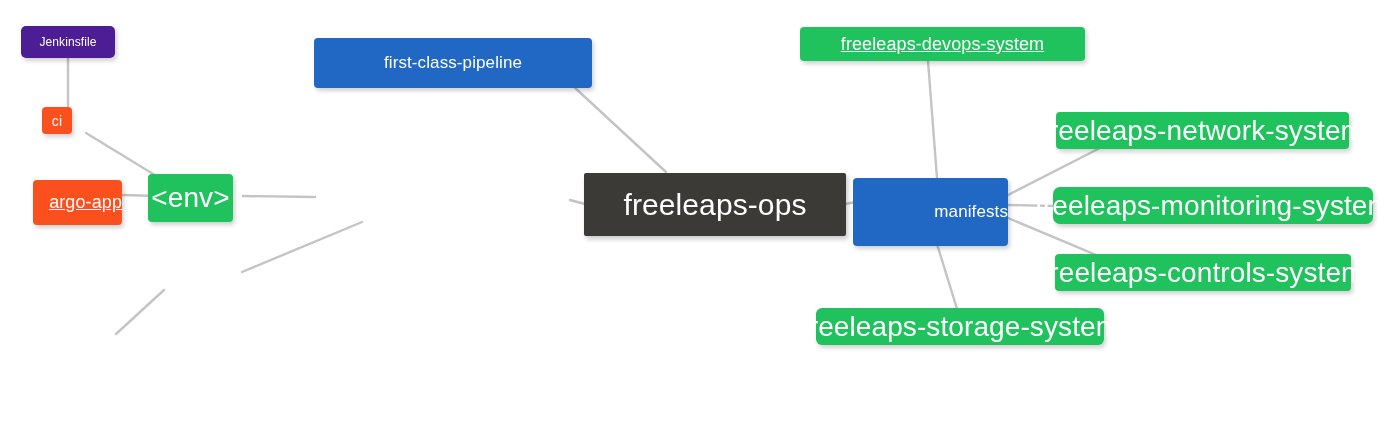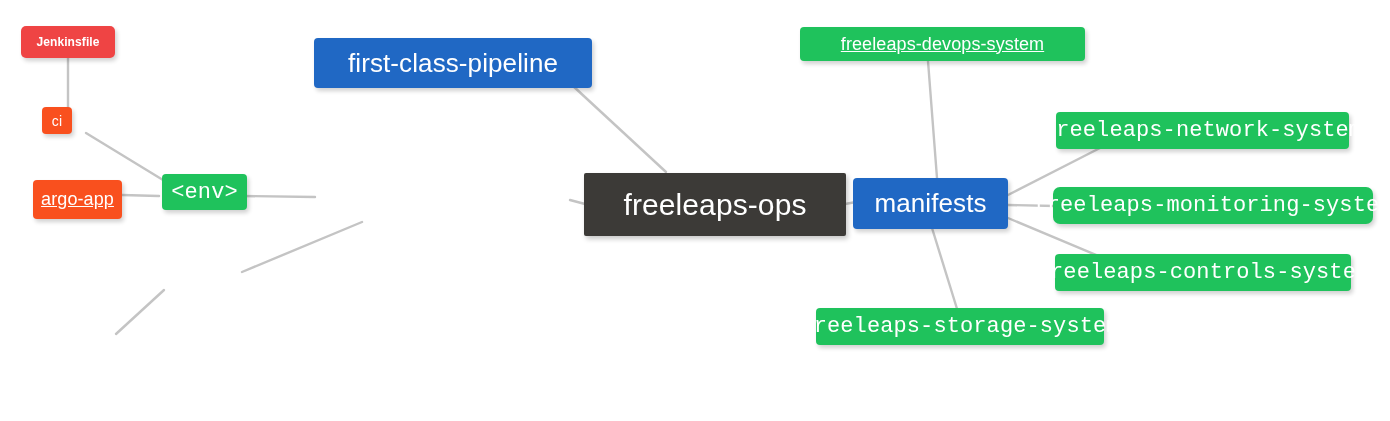--- a/index.html
+++ b/index.html
@@ -45,30 +45,29 @@
   }
   .n-blue {
     background: #2068c4;
     border-radius: 4px;
   }
   .n-green {
     background: #1fc25c;
     border-radius: 4px;
   }
   .n-orange {
-    background: #ef4444;
+    background: #4c1d95;
     border-radius: 5px;
-    font-weight: bold;
   }
   .n-red {
     background: #f9501e;
     border-radius: 4px;
   }
-  .lvl-1 { font-size: 26px; }
-  .lvl-2 { font-size: 22px; font-family: Liberation Mono, monospace; }
+  .lvl-1 { font-size: 17px; }
+  .lvl-2 { font-size: 28px; }
   .lvl-3 { font-size: 18px; text-decoration: underline; }
   .lvl-4 { font-size: 14px; }
   .lvl-5 { font-size: 12px; }
 </style>
 </head>
 <body>
 
 <div id="canvas">
 
   <svg id="edges" viewBox="0 0 1390 421" xmlns="http://www.w3.org/2000/svg">
@@ -102,38 +101,38 @@
 
       <path d="M 932,228 L 958,312"></path>
     </g>
   </svg>
 
   <div class="node n-root" style="left:584px; top:173px; width:262px; height:63px;">
     <span>freeleaps-ops</span>
   </div>
 
 
-  <div class="node n-blue lvl-1" style="left:853px; top:178px; width:155px; height:51px;">
+  <div class="node n-blue lvl-1" style="left:853px; top:178px; width:155px; height:68px;justify-content:flex-end;">
     <span>manifests</span>
   </div>
 
   <div class="node n-blue lvl-1" style="left:314px; top:38px; width:278px; height:50px;">
     <span>first-class-pipeline</span>
   </div>
 
-  <div class="node n-green lvl-2" style="left:162px; top:174px; width:85px; height:36px;">
+  <div class="node n-green lvl-2" style="left:148px; top:174px; width:85px; height:48px;">
     <span>&lt;env&gt;</span>
   </div>
 
 
   <div class="node n-red lvl-4" style="left:42px; top:107px; width:30px; height:27px;">
     <span>ci</span>
   </div>
 
-  <div class="node n-red lvl-3" style="left:33px; top:180px; width:89px; height:39px;">
+  <div class="node n-red lvl-3" style="left:33px; top:180px; width:89px; height:45px;justify-content:flex-end;">
     <span>argo-app</span>
   </div>
 
   <div class="node n-orange lvl-5" style="left:21px; top:26px; width:94px; height:32px;">
     <span>Jenkinsfile</span>
   </div>
 
 
   <div class="node n-green lvl-3" style="left:800px; top:27px; width:285px; height:34px;">
     <span>freeleaps-devops-system</span>
@@ -144,17 +143,17 @@
   </div>
 
   <div class="node n-green lvl-2" style="left:1053px; top:187px; width:320px; height:37px;border-radius:7px;">
     <span>freeleaps-monitoring-system</span>
   </div>
 
   <div class="node n-green lvl-2" style="left:1055px; top:254px; width:296px; height:37px;">
     <span>freeleaps-controls-system</span>
   </div>
 
-  <div class="node n-green lvl-2" style="left:816px; top:308px; width:288px; height:37px;">
+  <div class="node n-green lvl-2" style="left:816px; top:308px; width:288px; height:37px;border-radius:6px;">
     <span>freeleaps-storage-system</span>
   </div>
 
 </div>
 
 </body></html>

